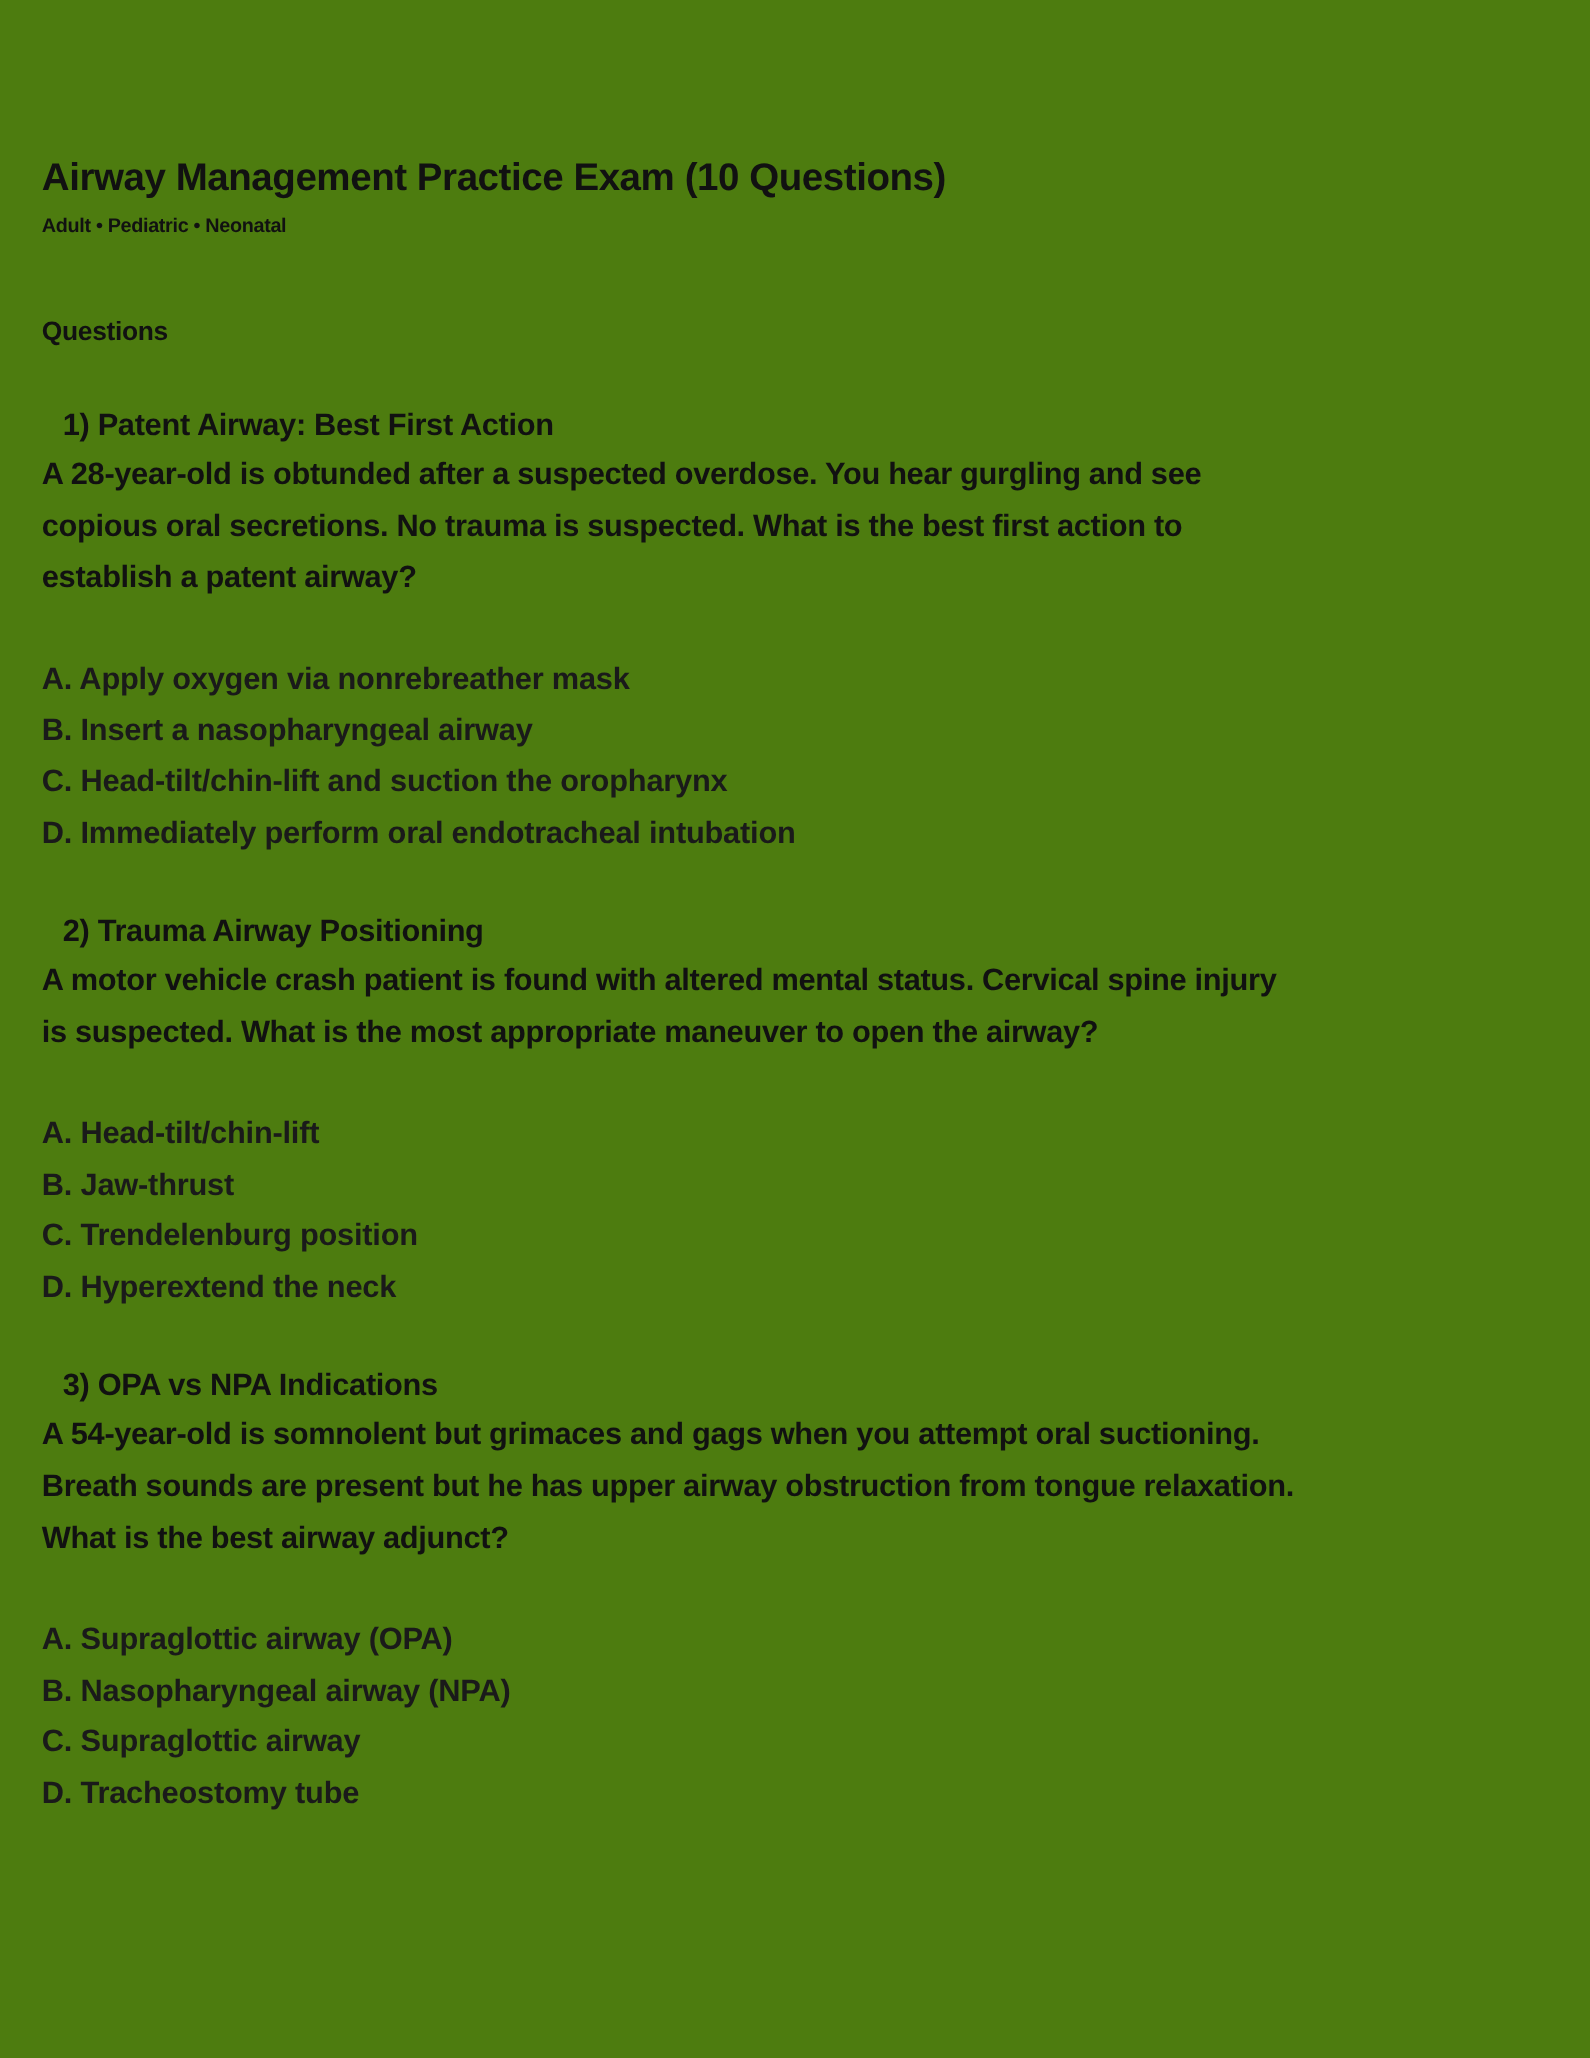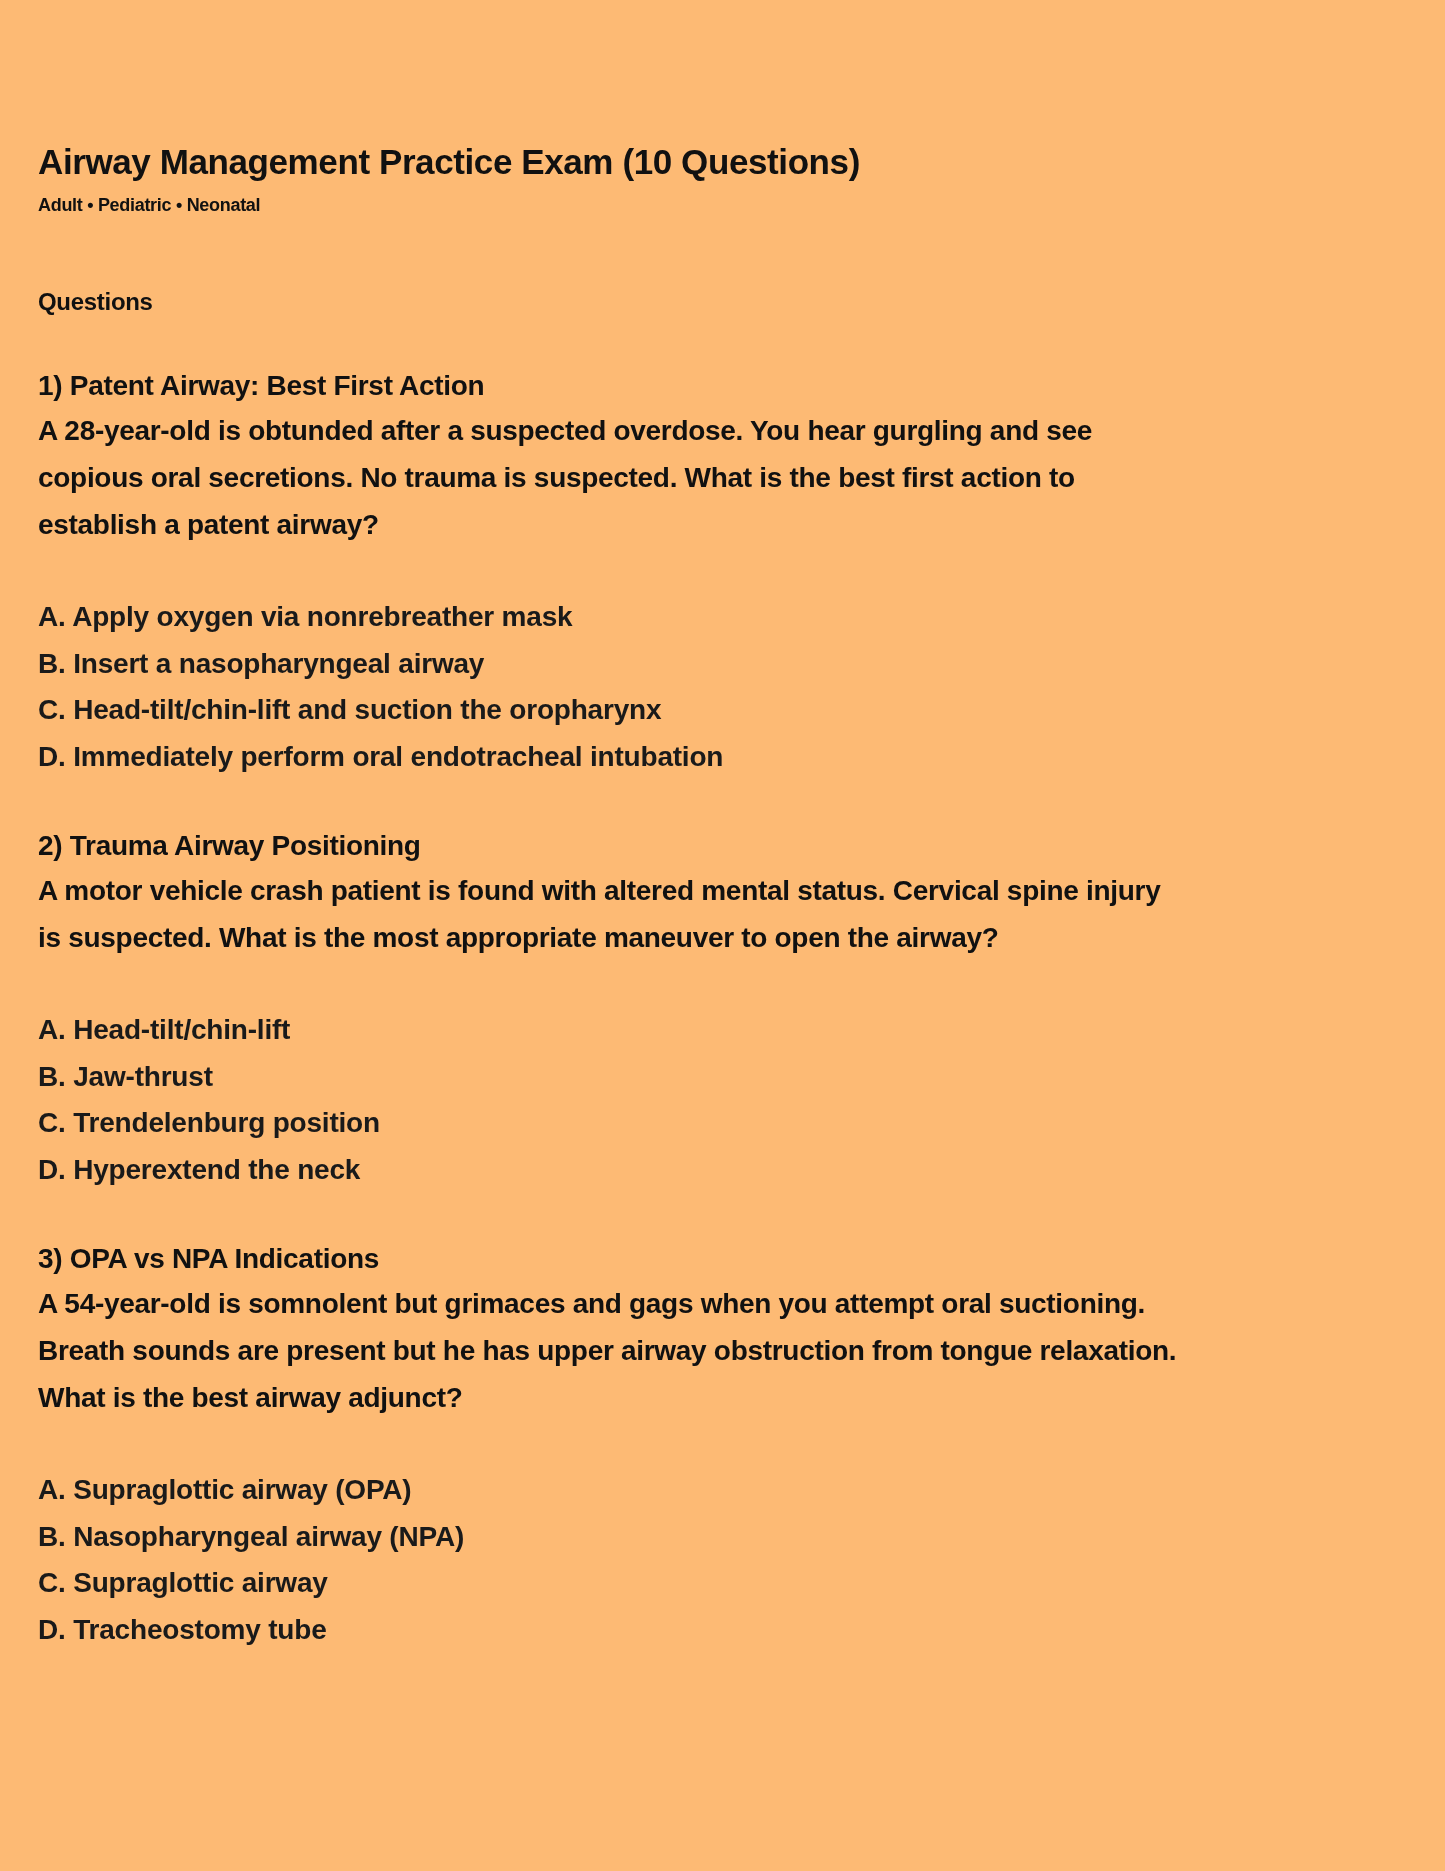--- a/index.html
+++ b/index.html
@@ -9,21 +9,21 @@
   body {
     width: 1445px;
     min-height: 1871px;
     font-family: "Liberation Sans", sans-serif;
     color: #111111;
     -webkit-font-smoothing: antialiased;
   }
   .page {
     width: 1445px;
     min-height: 1871px;
-    background: #fdba74;
+    background: #4d7c0f;
     padding: 140px 60px 80px 38px;
   }
   .doc-title {
     font-size: 35px;
     line-height: 44px;
     font-weight: 700;
     letter-spacing: -0.4px;
   }
   .doc-subtitle {
     font-size: 18px;
@@ -40,20 +40,21 @@
     margin-top: 62px;
   }
   .question {
     margin-top: 48px;
   }
   .question-heading {
     font-size: 28px;
     line-height: 36px;
     font-weight: 700;
     letter-spacing: -0.3px;
+    margin-left: 19px;
   }
   .question-body {
     font-size: 28px;
     line-height: 47px;
     font-weight: 700;
     letter-spacing: -0.3px;
     max-width: 1145px;
     margin-top: 3px;
   }
   .options {

